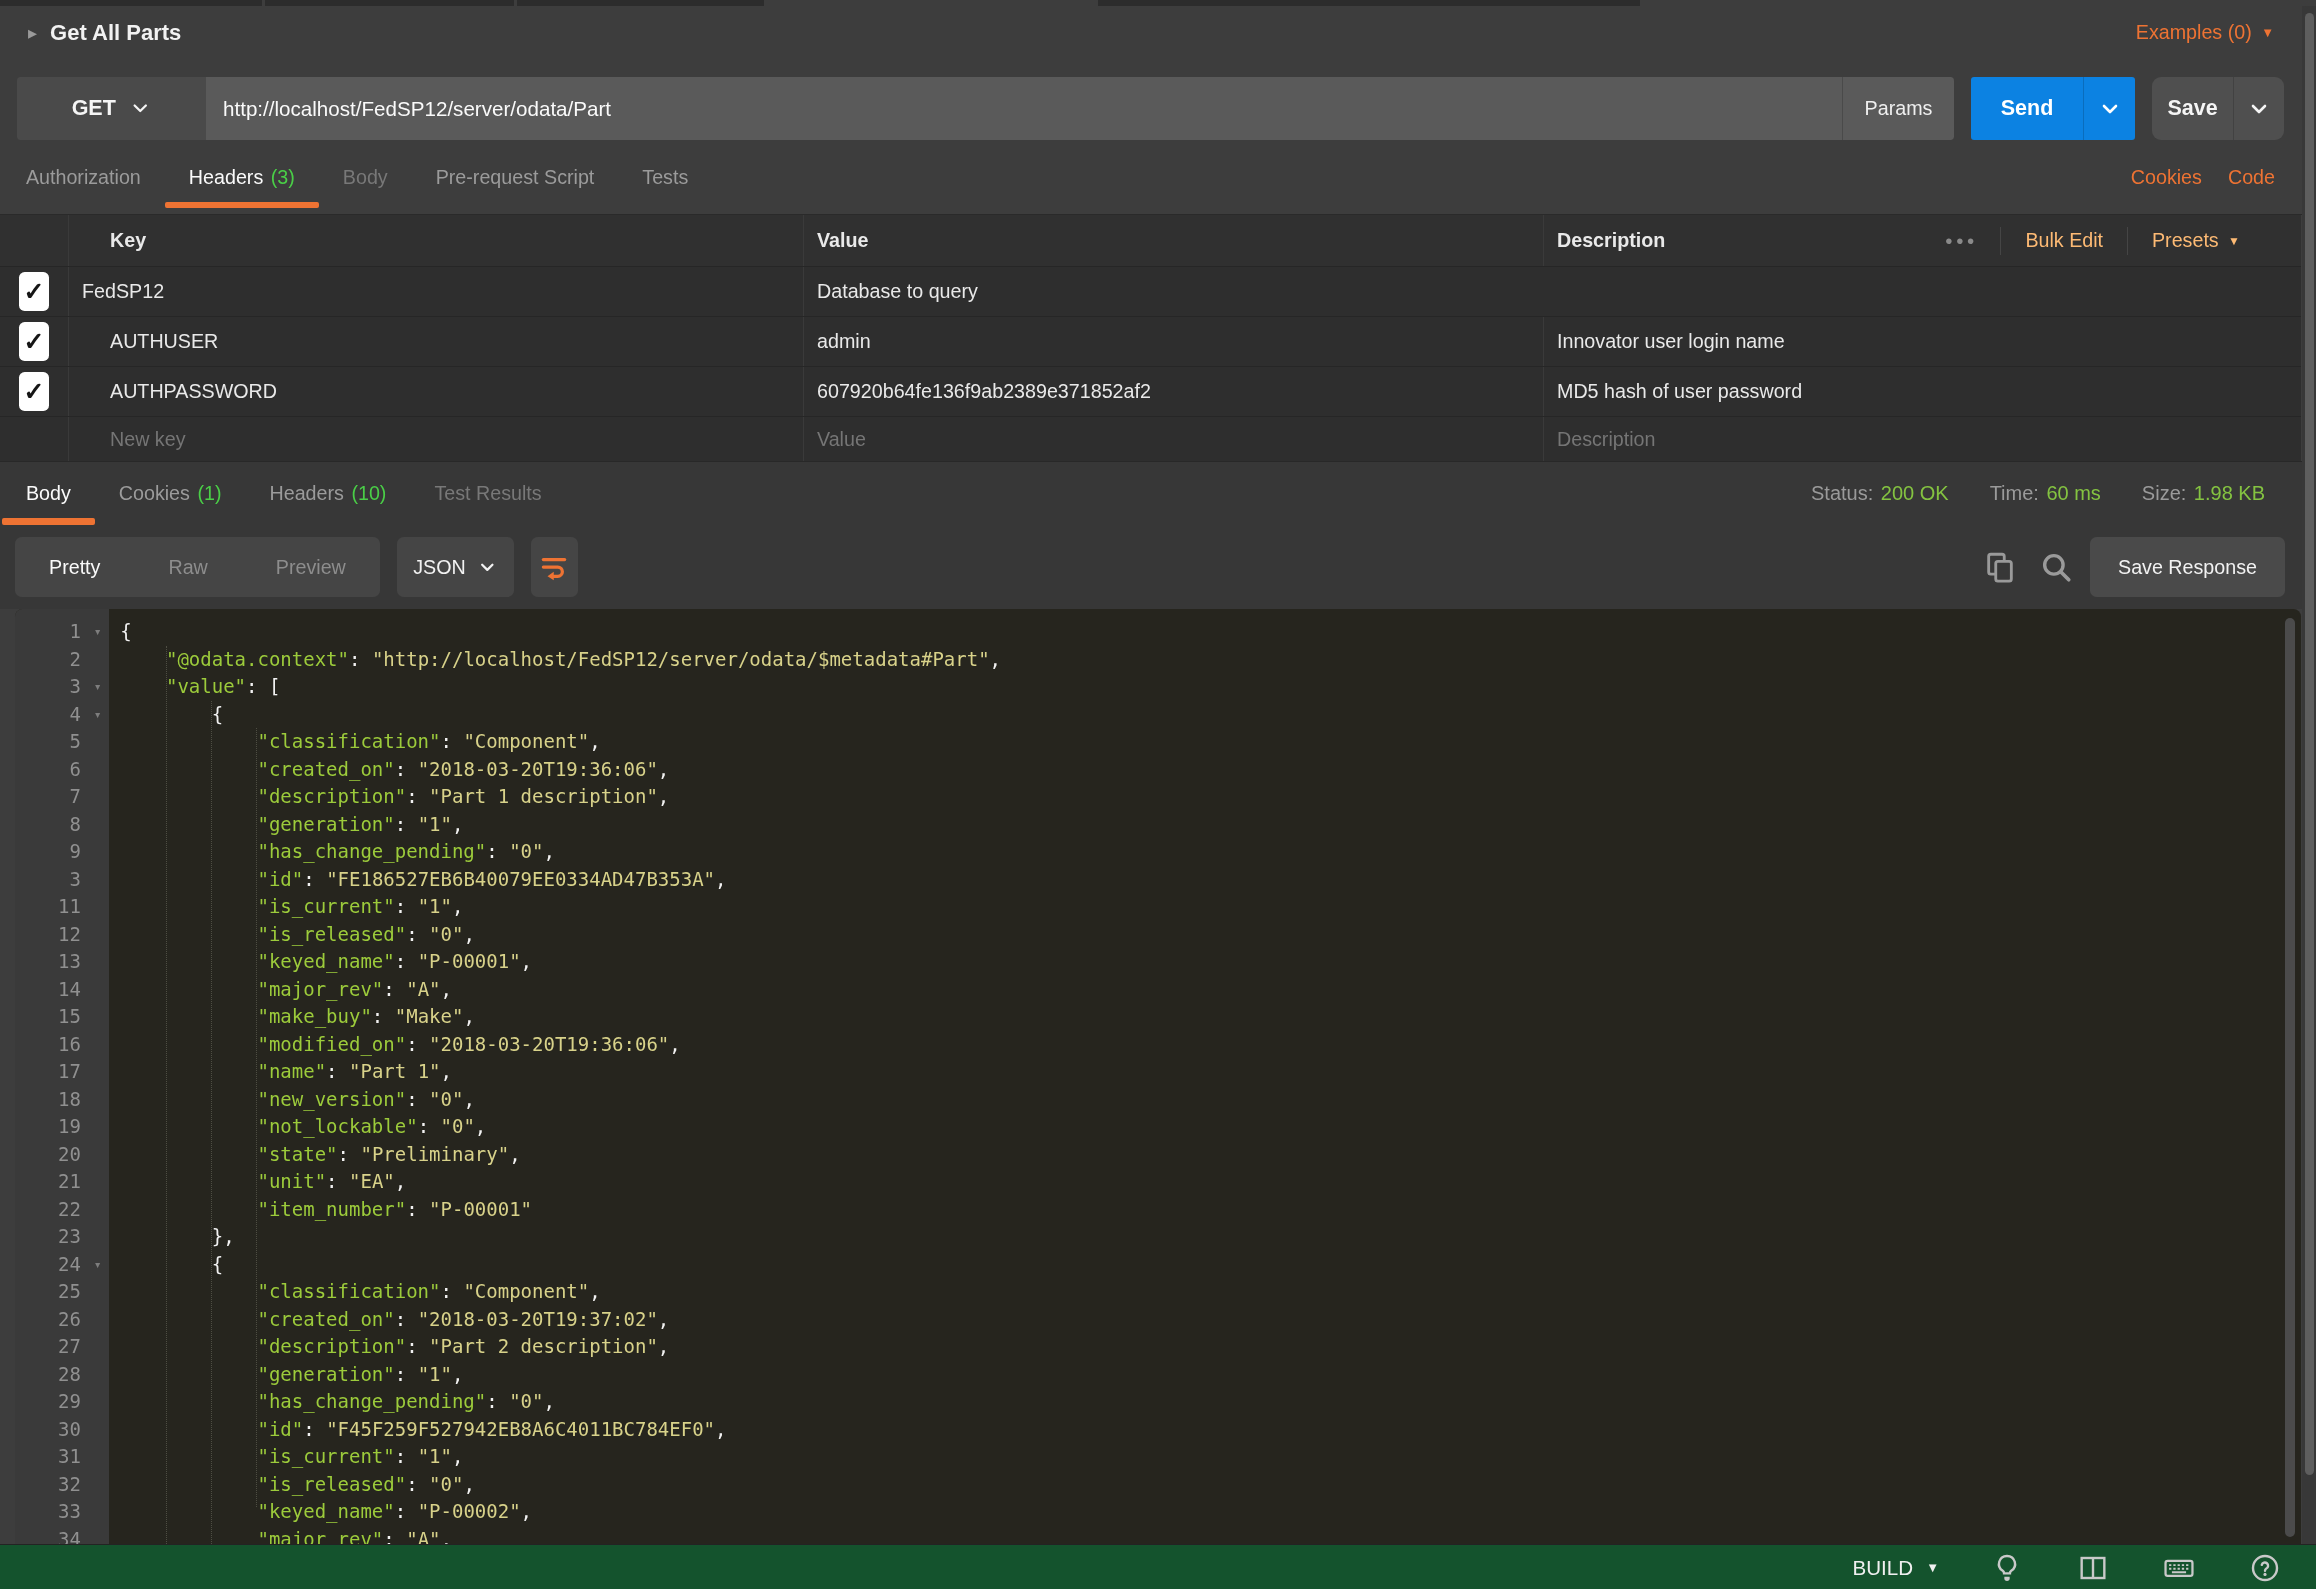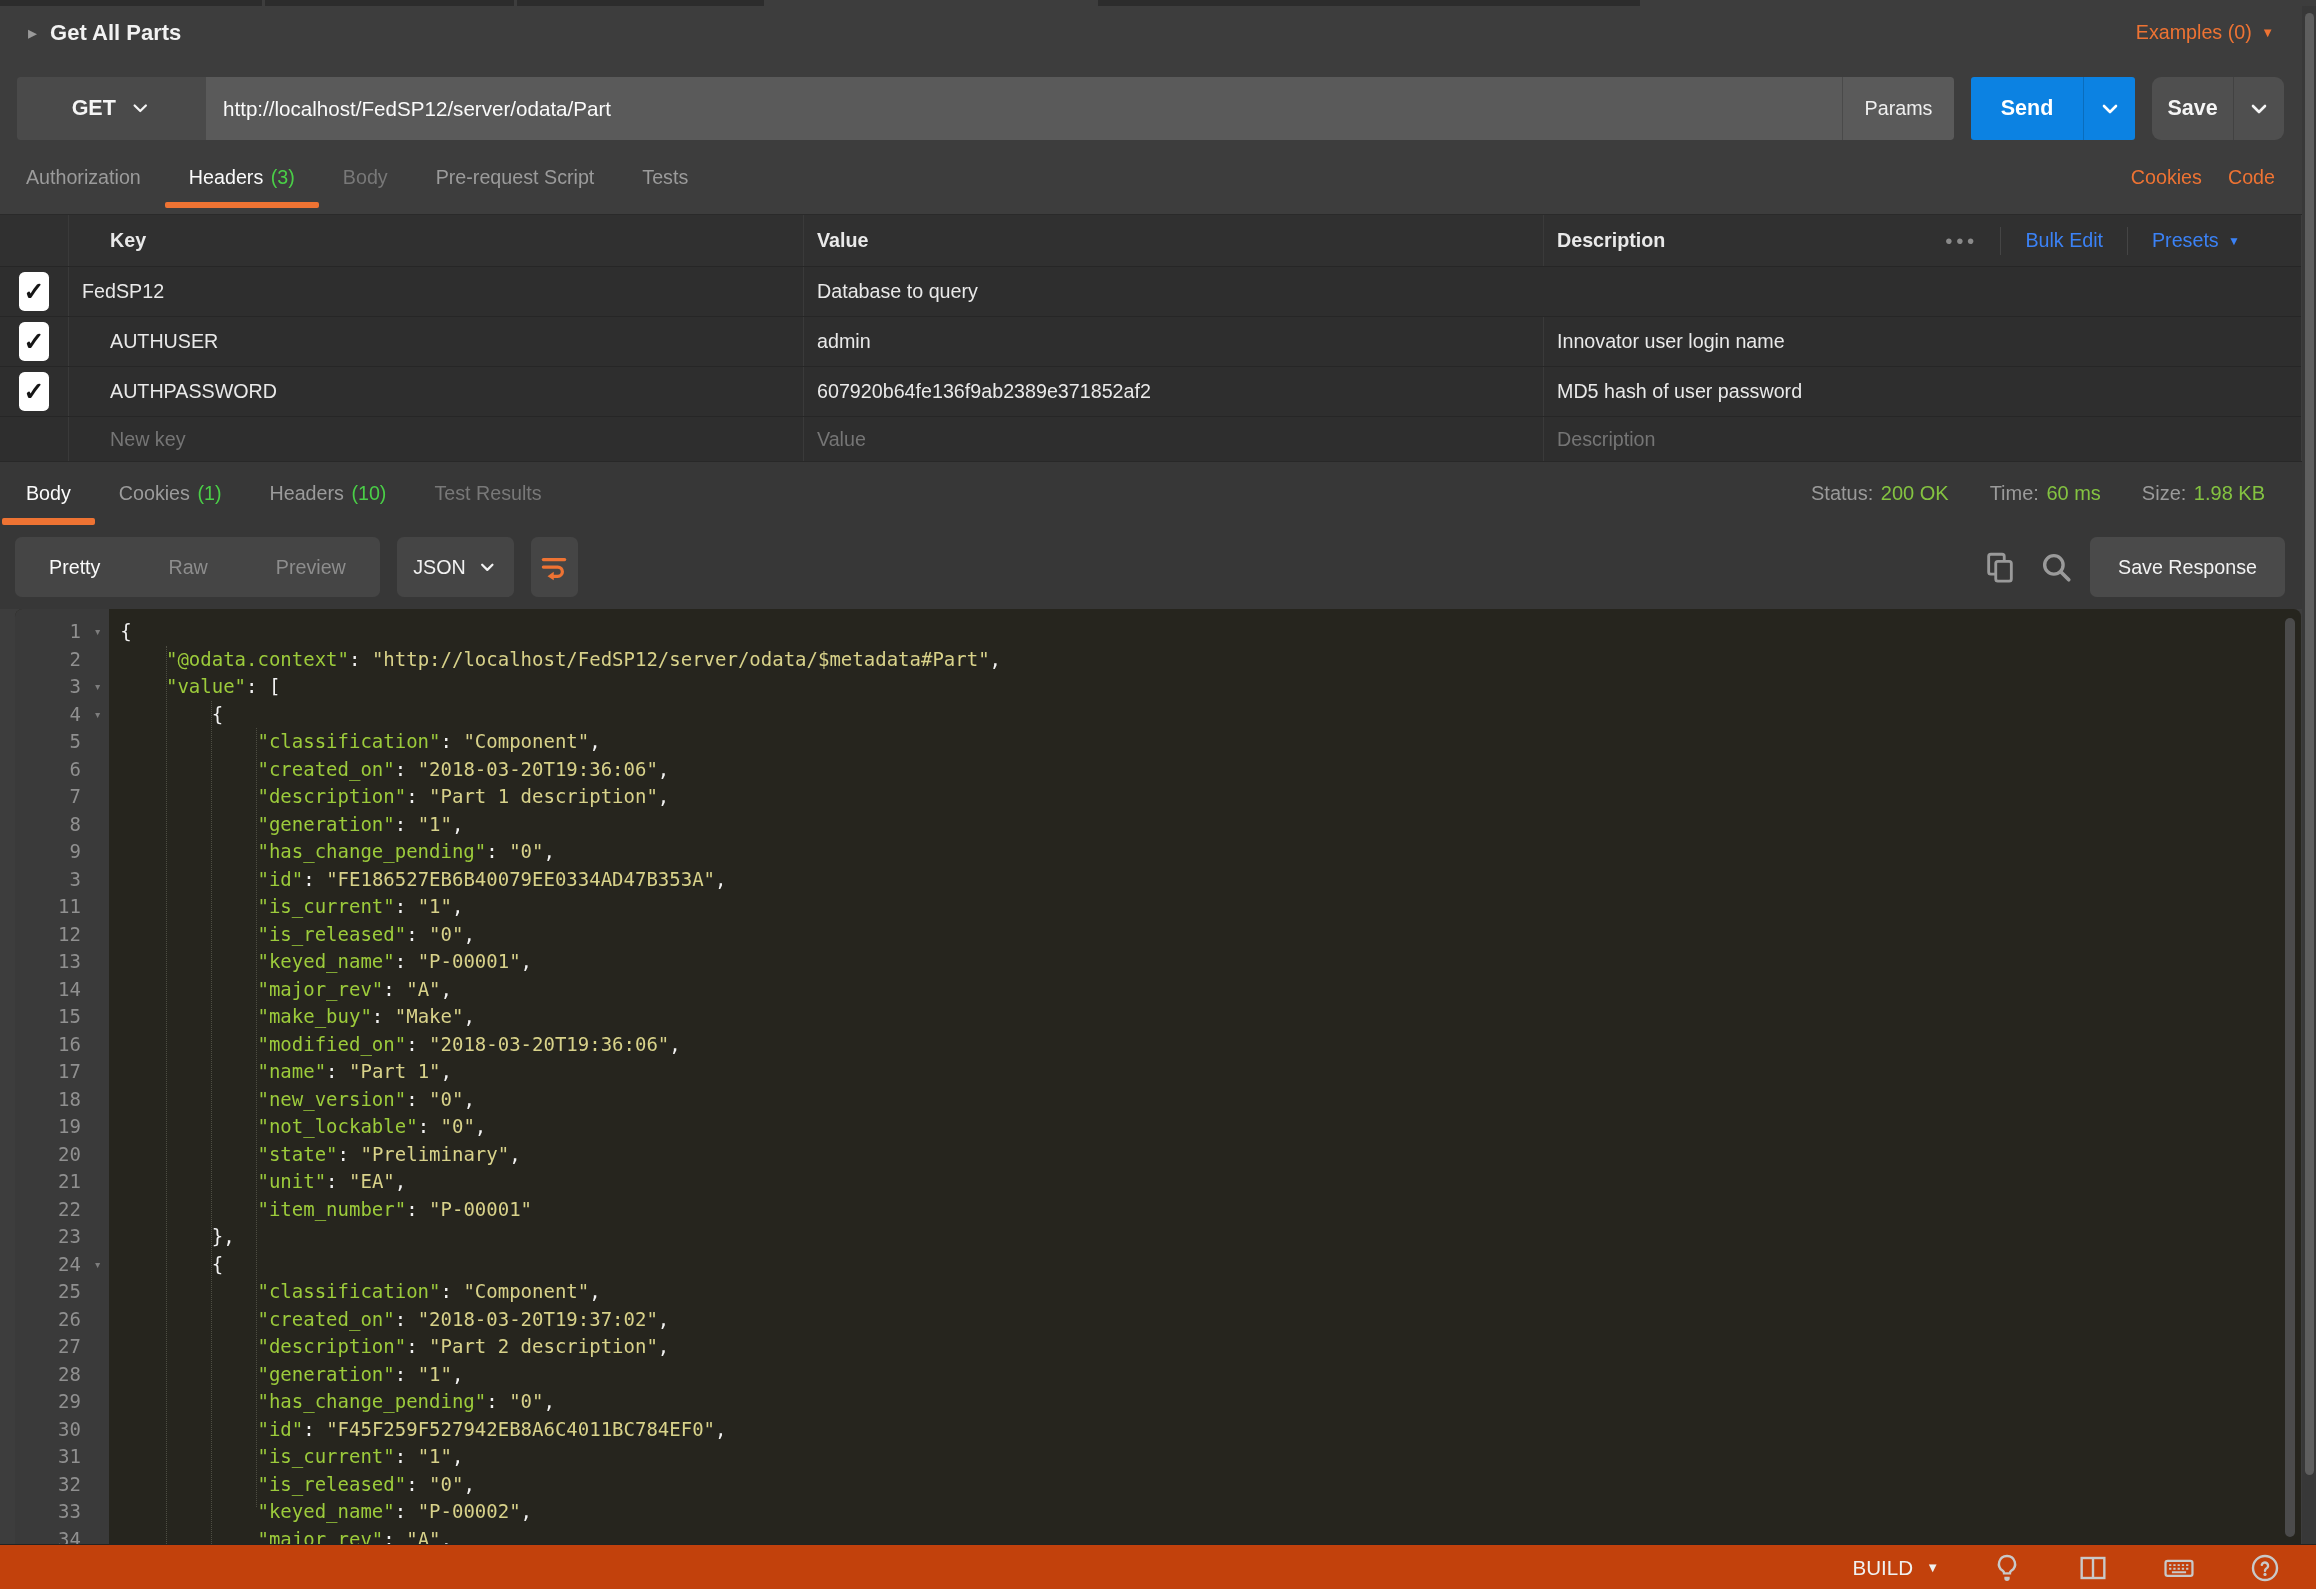--- a/index.html
+++ b/index.html
@@ -45,21 +45,21 @@
   .kv-row { display:grid; grid-template-columns:68px 735px 740px 1fr; align-items:center; height:50px; background:#2e2e2e; border-bottom:0.9px solid #262626; font-size:19.7px; }
   .kv-row.header { height:52px; background:#303030; font-weight:700; }
   .kv-cell { height:100%; display:flex; align-items:center; padding-left:41px; border-left:0.9px solid #3a3a3a; color:#e9e9e9; }
   .kv-cell.first { border-left:none; justify-content:center; padding-left:0; }
   .kv-cell.val, .kv-cell.desc { padding-left:13px; }
   .kv-row.placeholder { height:45px; }
   .kv-row.placeholder .kv-cell { color:#757575; }
   .hdr-actions { margin-left:auto; display:flex; align-items:center; gap:0; font-weight:400; padding-right:37px; }
   .hdr-actions .dots { color:#8a8a8a; letter-spacing:3.7px; font-size:20.6px; padding:0 22.5px; cursor:pointer; }
   .hdr-actions .sep { width:0.9px; height:28px; background:#454545; }
-  .hdr-actions .act { color:#3b82f6; font-size:19.7px; padding:0 24px; cursor:pointer; display:flex; align-items:center; gap:9.4px; }
+  .hdr-actions .act { color:#fdba74; font-size:19.7px; padding:0 24px; cursor:pointer; display:flex; align-items:center; gap:9.4px; }
   .hdr-actions .tri { font-size:12px; }
   .cb { width:30px; height:39px; background:#ffffff; border-radius:5.6px; display:flex; align-items:center; justify-content:center; cursor:pointer; }
   .cb::after { content:"✓"; color:#161616; font-size:25px; font-weight:700; }
 
   
   .resp-meta { position:absolute; top:461px; left:0; width:100%; height:64px; background:#373737; border-top:1.9px solid #282828; display:flex; align-items:center; padding:0 52px 0 1.9px; }
   .resp-meta .rtab.active::after { bottom:0; }
   .resp-stats { margin-left:auto; display:flex; gap:41px; font-size:20px; }
   .stat .lbl { color:#9a9a9a; }
   .stat .val { color:#84c341; margin-left:7.5px; }
@@ -82,21 +82,21 @@
   .ln.fold::after { content:"▾"; position:absolute; right:7.5px; top:0; font-size:13px; color:#7d7d7d; }
   .code-pane { position:relative; flex:1; padding:9.4px 0 0 11.2px; overflow:hidden; }
   .code-line { height:27.5px; line-height:27.5px; font-family:"DejaVu Sans Mono", monospace; font-size:19px; white-space:pre; }
   .tk-p { color:#f2f2f2; }
   .tk-k { color:#9ccb3b; }
   .tk-v { color:#d8d28a; }
   .guide { position:absolute; border-left:0.9px dotted #4e4e43; width:0; }
   .inner-scroll { position:absolute; top:9.4px; right:5.6px; width:10.3px; bottom:7.5px; border-radius:5.6px; background:#4b4b4b; }
 
   
-  .footer { position:absolute; bottom:0; left:0; width:100%; height:46px; background:#c2410c; border-top:0.9px solid #232323; display:flex; align-items:center; justify-content:flex-end; padding-right:34px; gap:49px; }
+  .footer { position:absolute; bottom:0; left:0; width:100%; height:46px; background:#14532d; border-top:0.9px solid #232323; display:flex; align-items:center; justify-content:flex-end; padding-right:34px; gap:49px; }
   .build { display:flex; align-items:center; gap:13px; font-size:20.6px; color:#f0f0f0; cursor:pointer; }
   .build .tri { font-size:13px; }
   .f-icon { width:37px; height:37px; display:flex; align-items:center; justify-content:center; cursor:pointer; }
 
   
   .win-scroll { position:absolute; top:5.6px; right:0; width:15px; height:1538px; background:#383838; }
   .win-thumb { position:absolute; top:7.5px; left:2.8px; width:9.4px; height:1462px; border-radius:4.7px; background:#5e5e5e; }
 
   svg { display:block; }
 </style>

